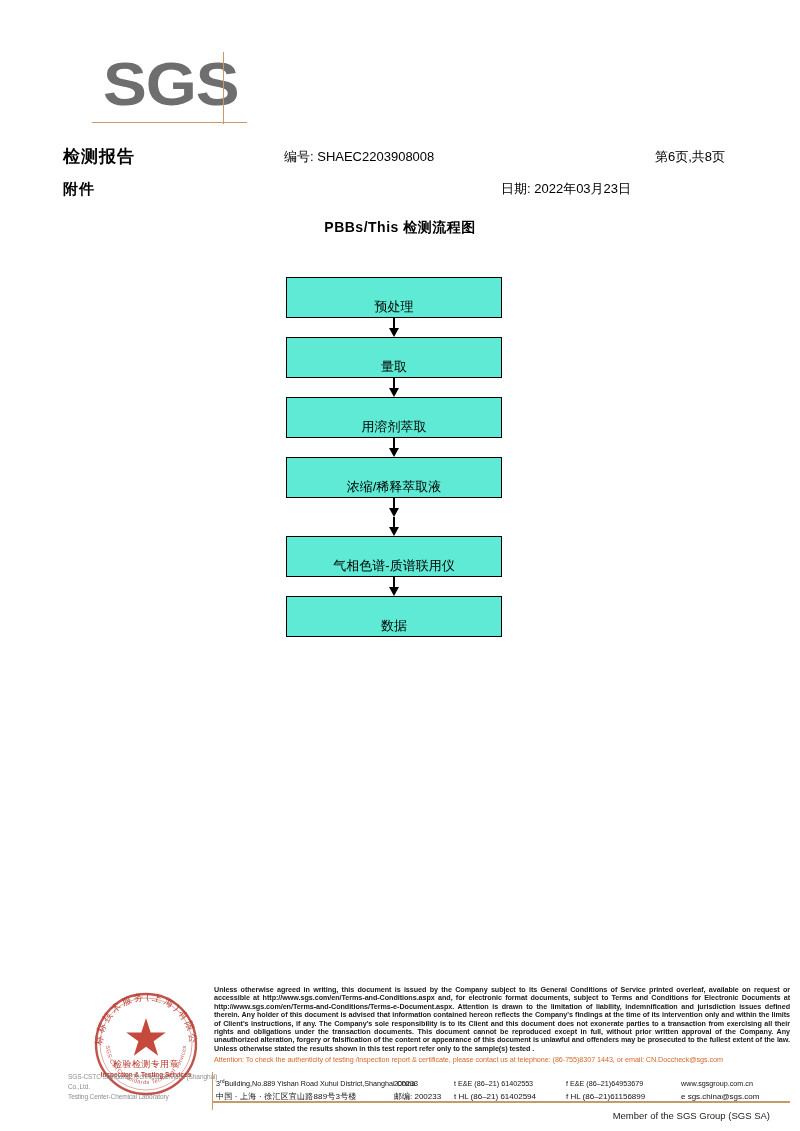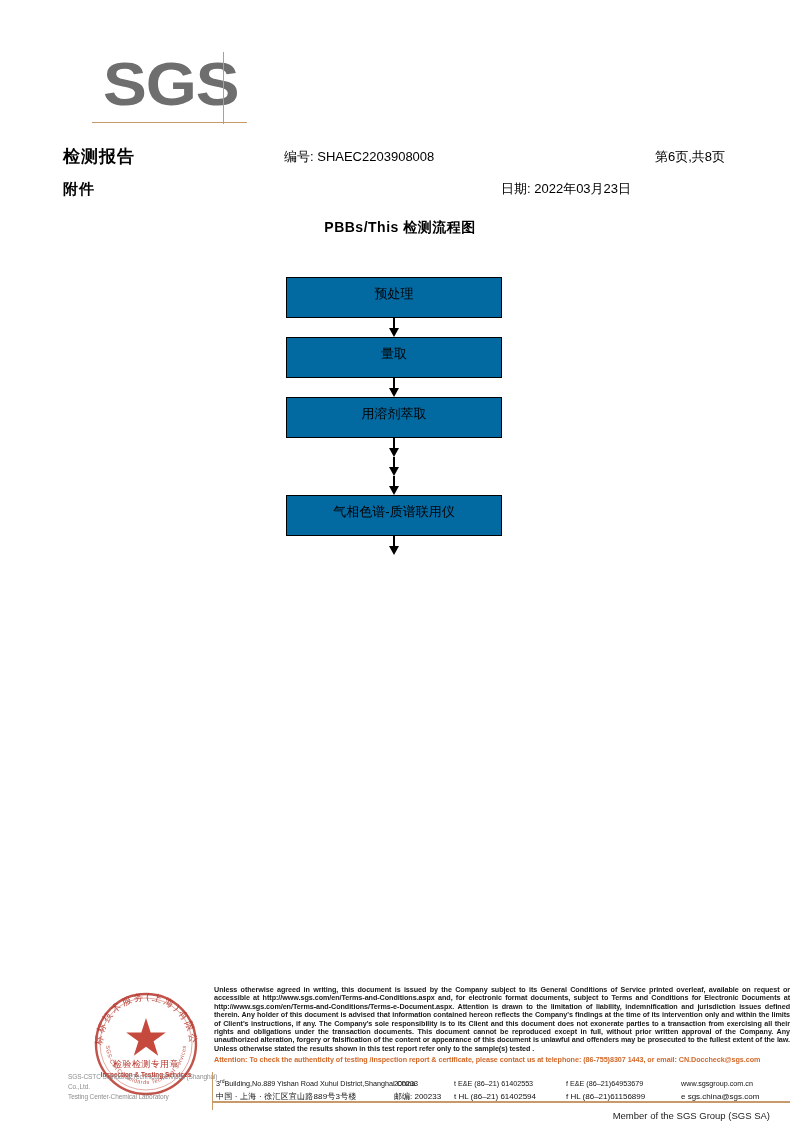--- a/index.html
+++ b/index.html
@@ -90,25 +90,25 @@
   }
   .flow {
     position: absolute;
     left: 286px; top: 277px;
     width: 216px;
   }
   .flow-box {
     width: 216px;
     height: 41px;
     border: 1px solid #000;
-    background: #0369a1;
+    background: #5eead4;
     font-size: 13px;
     text-align: center;
     line-height: 1;
-    padding-top: 9px;
+    padding-top: 22px;
     position: relative;
   }
   .flow-arrow {
     width: 216px;
     height: 19px;
     position: relative;
   }
   .flow-arrow .shaft {
     position: absolute;
     left: 50%; top: 0;
@@ -169,21 +169,21 @@
     font-weight: bold;
     color: #1a1a1a;
     letter-spacing: -0.05px;
   }
   .legal-attn {
     position: absolute;
     left: 214px; top: 1056px;
     width: 576px;
     font-size: 7.2px;
     line-height: 8.6px;
-    font-weight: bold;
+    font-weight: normal;
     color: #d2682a;
     letter-spacing: -0.05px;
   }
 
   
   .addr {
     position: absolute;
     left: 216px; top: 1075px;
     width: 574px;
     font-size: 7.2px;
@@ -235,33 +235,35 @@
   <div class="flow-box">量取</div>
   <div class="flow-arrow">
       <div class="shaft"></div>
       <div class="head"></div>
     </div>
   <div class="flow-box">用溶剂萃取</div>
   <div class="flow-arrow">
       <div class="shaft"></div>
       <div class="head"></div>
     </div>
+  <div class="flow-box">浓缩/稀释萃取液</div>
   <div class="flow-arrow">
       <div class="shaft"></div>
       <div class="head"></div>
     </div>
   <div class="flow-arrow">
       <div class="shaft"></div>
       <div class="head"></div>
     </div>
   <div class="flow-box">气相色谱-质谱联用仪</div>
   <div class="flow-arrow">
       <div class="shaft"></div>
       <div class="head"></div>
     </div>
+  <div class="flow-box">数据</div>
 </div>
 
 <div class="seal">
   <svg width="112" height="112" viewBox="0 0 112 112" aria-hidden="true">
     <defs>
       <path id="arcTop" d="M 12,56 A 44,44 0 0 1 100,56"></path>
       <path id="arcBot" d="M 16,56 A 40,40 0 0 0 96,56"></path>
     </defs>
     <circle cx="56" cy="56" r="50" fill="none" stroke="#b5362c" stroke-width="2.4" opacity="0.85"></circle>
     <circle cx="56" cy="56" r="46" fill="none" stroke="#b5362c" stroke-width="0.7" opacity="0.6"></circle>

